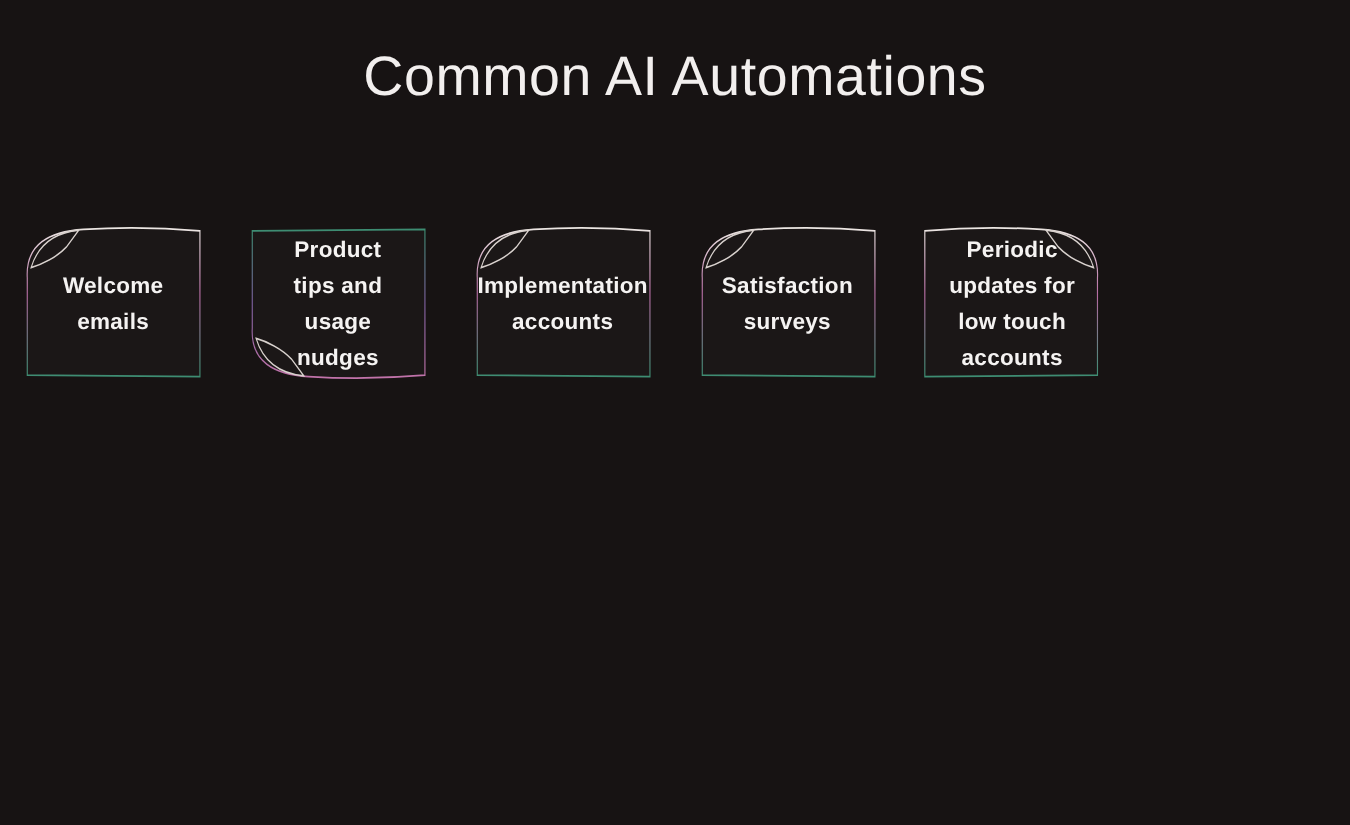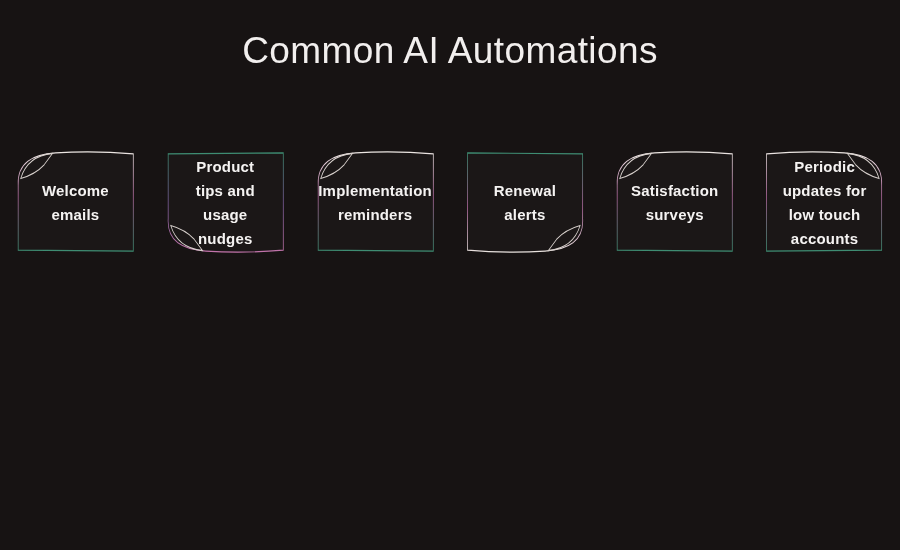--- a/index.html
+++ b/index.html
@@ -100,38 +100,24 @@
         <defs>
           <linearGradient id="g3" x1="0" y1="0" x2="0" y2="1">
             <stop offset="0" stop-color="#ece7e3"></stop>
               <stop offset="0.45" stop-color="#b56ba2"></stop>
               <stop offset="1" stop-color="#3d8d72"></stop>
           </linearGradient>
         </defs>
         <path d="M 186,6 C 150,4 108,3.2 64,5 C 28,6.5 3,15 5,38 L 5,104 L 186,105 Z" fill="rgba(238,232,230,0.02)" stroke="url(#g3)" stroke-width="1.2"></path>
         <path d="M 9,31 C 17,14 36,7 59,5.5 L 46,17 C 36,24 20,29 9,31 Z" fill="none" stroke="#d8d1cd" stroke-width="1.1"></path>
       </svg>
-      <span class="card-label">Implementation reminders</span>
+      <span class="card-label">Implementation accounts</span>
     </div>
 
 
-    <div class="card">
-      <svg viewBox="0 0 190 110" preserveAspectRatio="none">
-        <defs>
-          <linearGradient id="g5" x1="0" y1="0" x2="0" y2="1">
-            <stop offset="0" stop-color="#3d8d72"></stop>
-              <stop offset="0.55" stop-color="#b56ba2"></stop>
-              <stop offset="1" stop-color="#e8e2de"></stop>
-          </linearGradient>
-        </defs>
-        <path d="M 4,104 C 40,106 82,106.8 126,105 C 162,103.5 187,95 185,72 L 185,6 L 4,5 Z" fill="rgba(238,232,230,0.02)" stroke="url(#g5)" stroke-width="1.2"></path>
-        <path d="M 181,79 C 173,96 154,103 131,104.5 L 144,93 C 154,86 170,81 181,79 Z" fill="none" stroke="#d8d1cd" stroke-width="1.1"></path>
-      </svg>
-      <span class="card-label">Renewal alerts</span>
-    </div>
 
 
     <div class="card">
       <svg viewBox="0 0 190 110" preserveAspectRatio="none">
         <defs>
           <linearGradient id="g7" x1="0" y1="0" x2="0" y2="1">
             <stop offset="0" stop-color="#ece7e3"></stop>
               <stop offset="0.45" stop-color="#b56ba2"></stop>
               <stop offset="1" stop-color="#3d8d72"></stop>
           </linearGradient>

